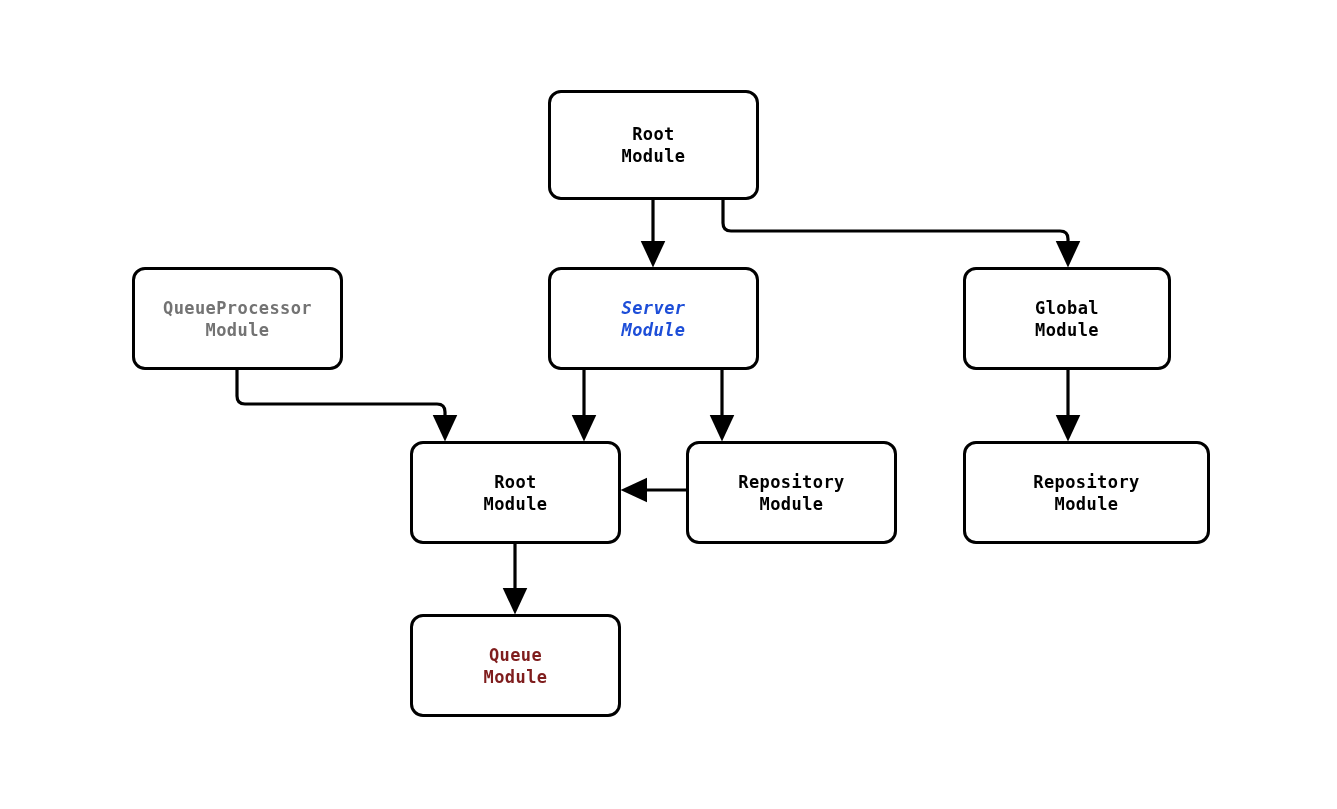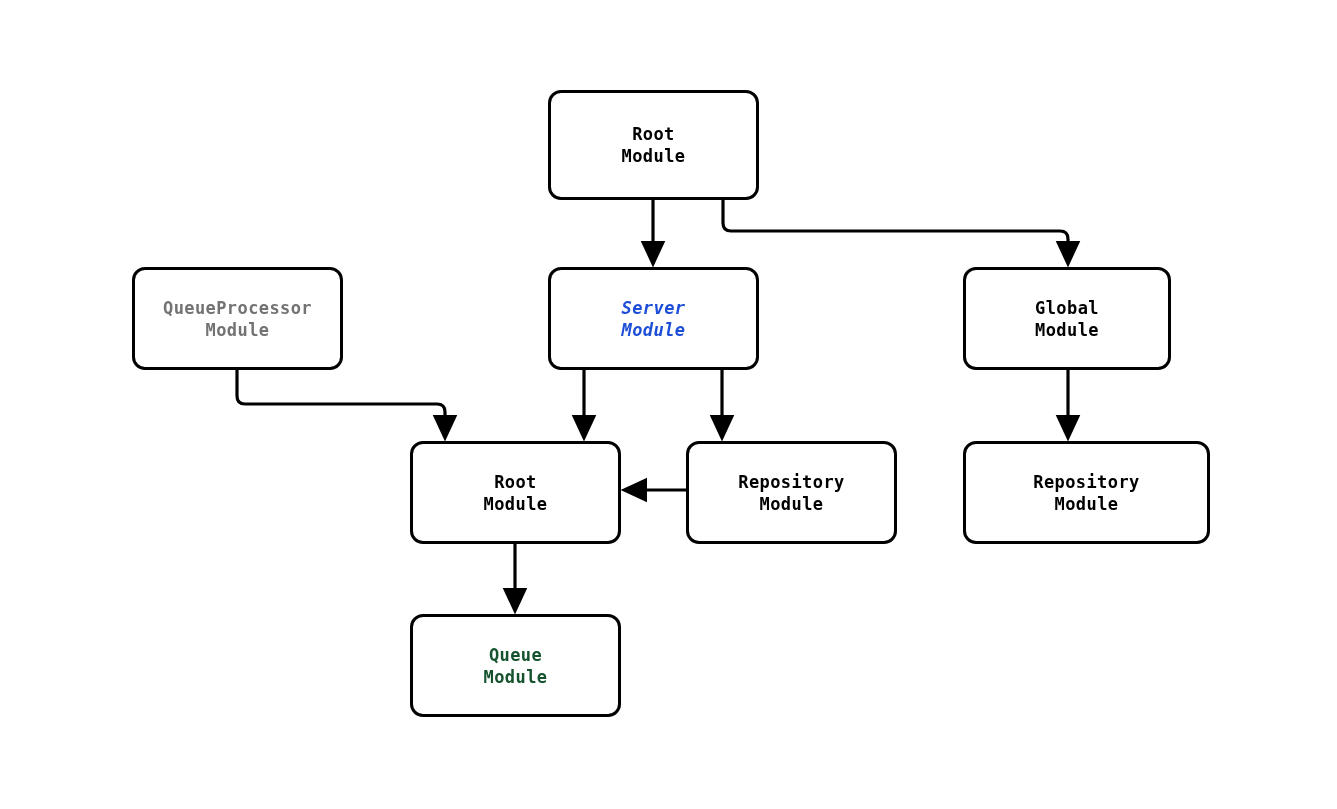--- a/index.html
+++ b/index.html
@@ -99,18 +99,18 @@
   <div class="node" style="left: 686px; top: 441px; width: 211px; height: 103px; border-color: rgb(0, 0, 0); color: rgb(0, 0, 0);">
     <span class="line1">Repository</span>
     <span class="line2">Module</span>
   </div>
 
   <div class="node" style="left: 963px; top: 441px; width: 247px; height: 103px; border-color: rgb(0, 0, 0); color: rgb(0, 0, 0);">
     <span class="line1">Repository</span>
     <span class="line2">Module</span>
   </div>
 
-  <div class="node" style="left: 410px; top: 614px; width: 211px; height: 103px; border-color: rgb(0, 0, 0); color: #14532d;">
+  <div class="node" style="left: 410px; top: 614px; width: 211px; height: 103px; border-color: rgb(0, 0, 0); color: #7f1d1d;">
     <span class="line1">Queue</span>
     <span class="line2">Module</span>
   </div>
 
 </div>
 
 </body></html>

